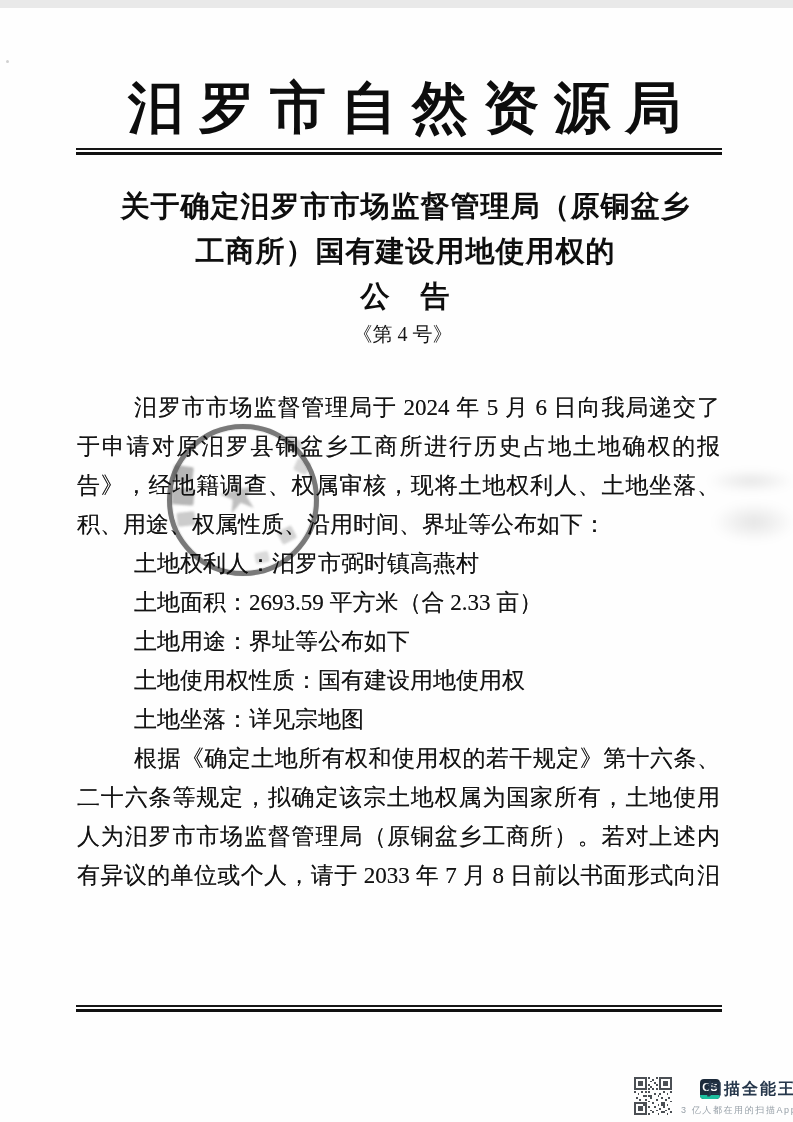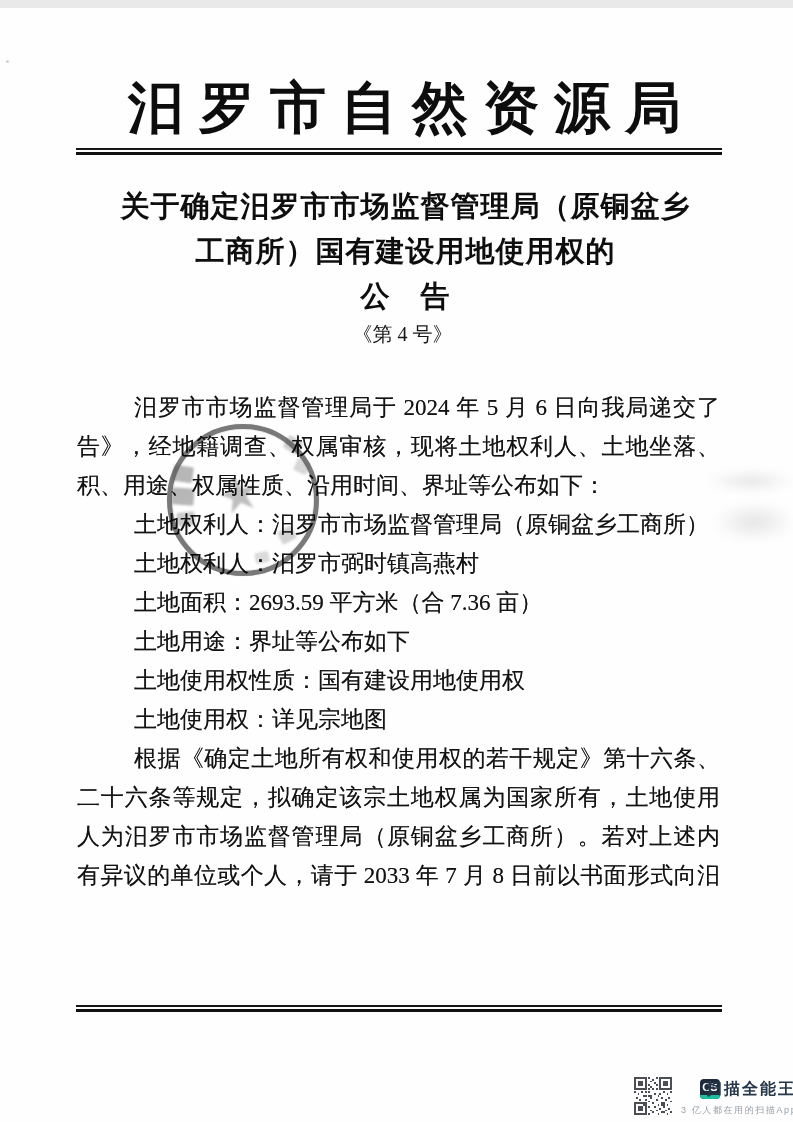--- a/index.html
+++ b/index.html
@@ -136,28 +136,28 @@
   <div class="notice-title">
     <div>关于确定汨罗市市场监督管理局（原铜盆乡</div>
     <div>工商所）国有建设用地使用权的</div>
     <div>公　告</div>
   </div>
 
   <div class="doc-number">《第 4 号》</div>
 
   <div class="body-text">
     <div class="bl just indent">汨罗市市场监督管理局于 2024 年 5 月 6 日向我局递交了《关</div>
+    <div class="bl just">于申请对原汨罗县铜盆乡工商所进行历史占地土地确权的报</div>
     <div class="bl just">告》，经地籍调查、权属审核，现将土地权利人、土地坐落、面</div>
     <div class="bl">积、用途、权属性质、沿用时间、界址等公布如下：</div>
-    <div class="bl label">土地权利人：汨罗市市场监督管理局（原铜盆乡工商所）</div>
     <div class="bl label">土地权利人：汨罗市弼时镇高燕村</div>
-    <div class="bl label">土地面积：2693.59 平方米（合 7.36 亩）</div>
+    <div class="bl label">土地面积：2693.59 平方米（合 2.33 亩）</div>
     <div class="bl label">土地用途：界址等公布如下</div>
     <div class="bl label">土地使用权性质：国有建设用地使用权</div>
-    <div class="bl label">土地使用权：详见宗地图</div>
+    <div class="bl label">土地坐落：详见宗地图</div>
     <div class="bl just indent">根据《确定土地所有权和使用权的若干规定》第十六条、第</div>
     <div class="bl just">二十六条等规定，拟确定该宗土地权属为国家所有，土地使用权</div>
     <div class="bl just">人为汨罗市市场监督管理局（原铜盆乡工商所）。若对上述内容</div>
     <div class="bl just">有异议的单位或个人，请于 2033 年 7 月 8 日前以书面形式向汨</div>
   </div>
 
   <div class="stamp">
     <div class="ring"></div>
     <div class="star">★</div>
     <div class="blob b1"></div>

